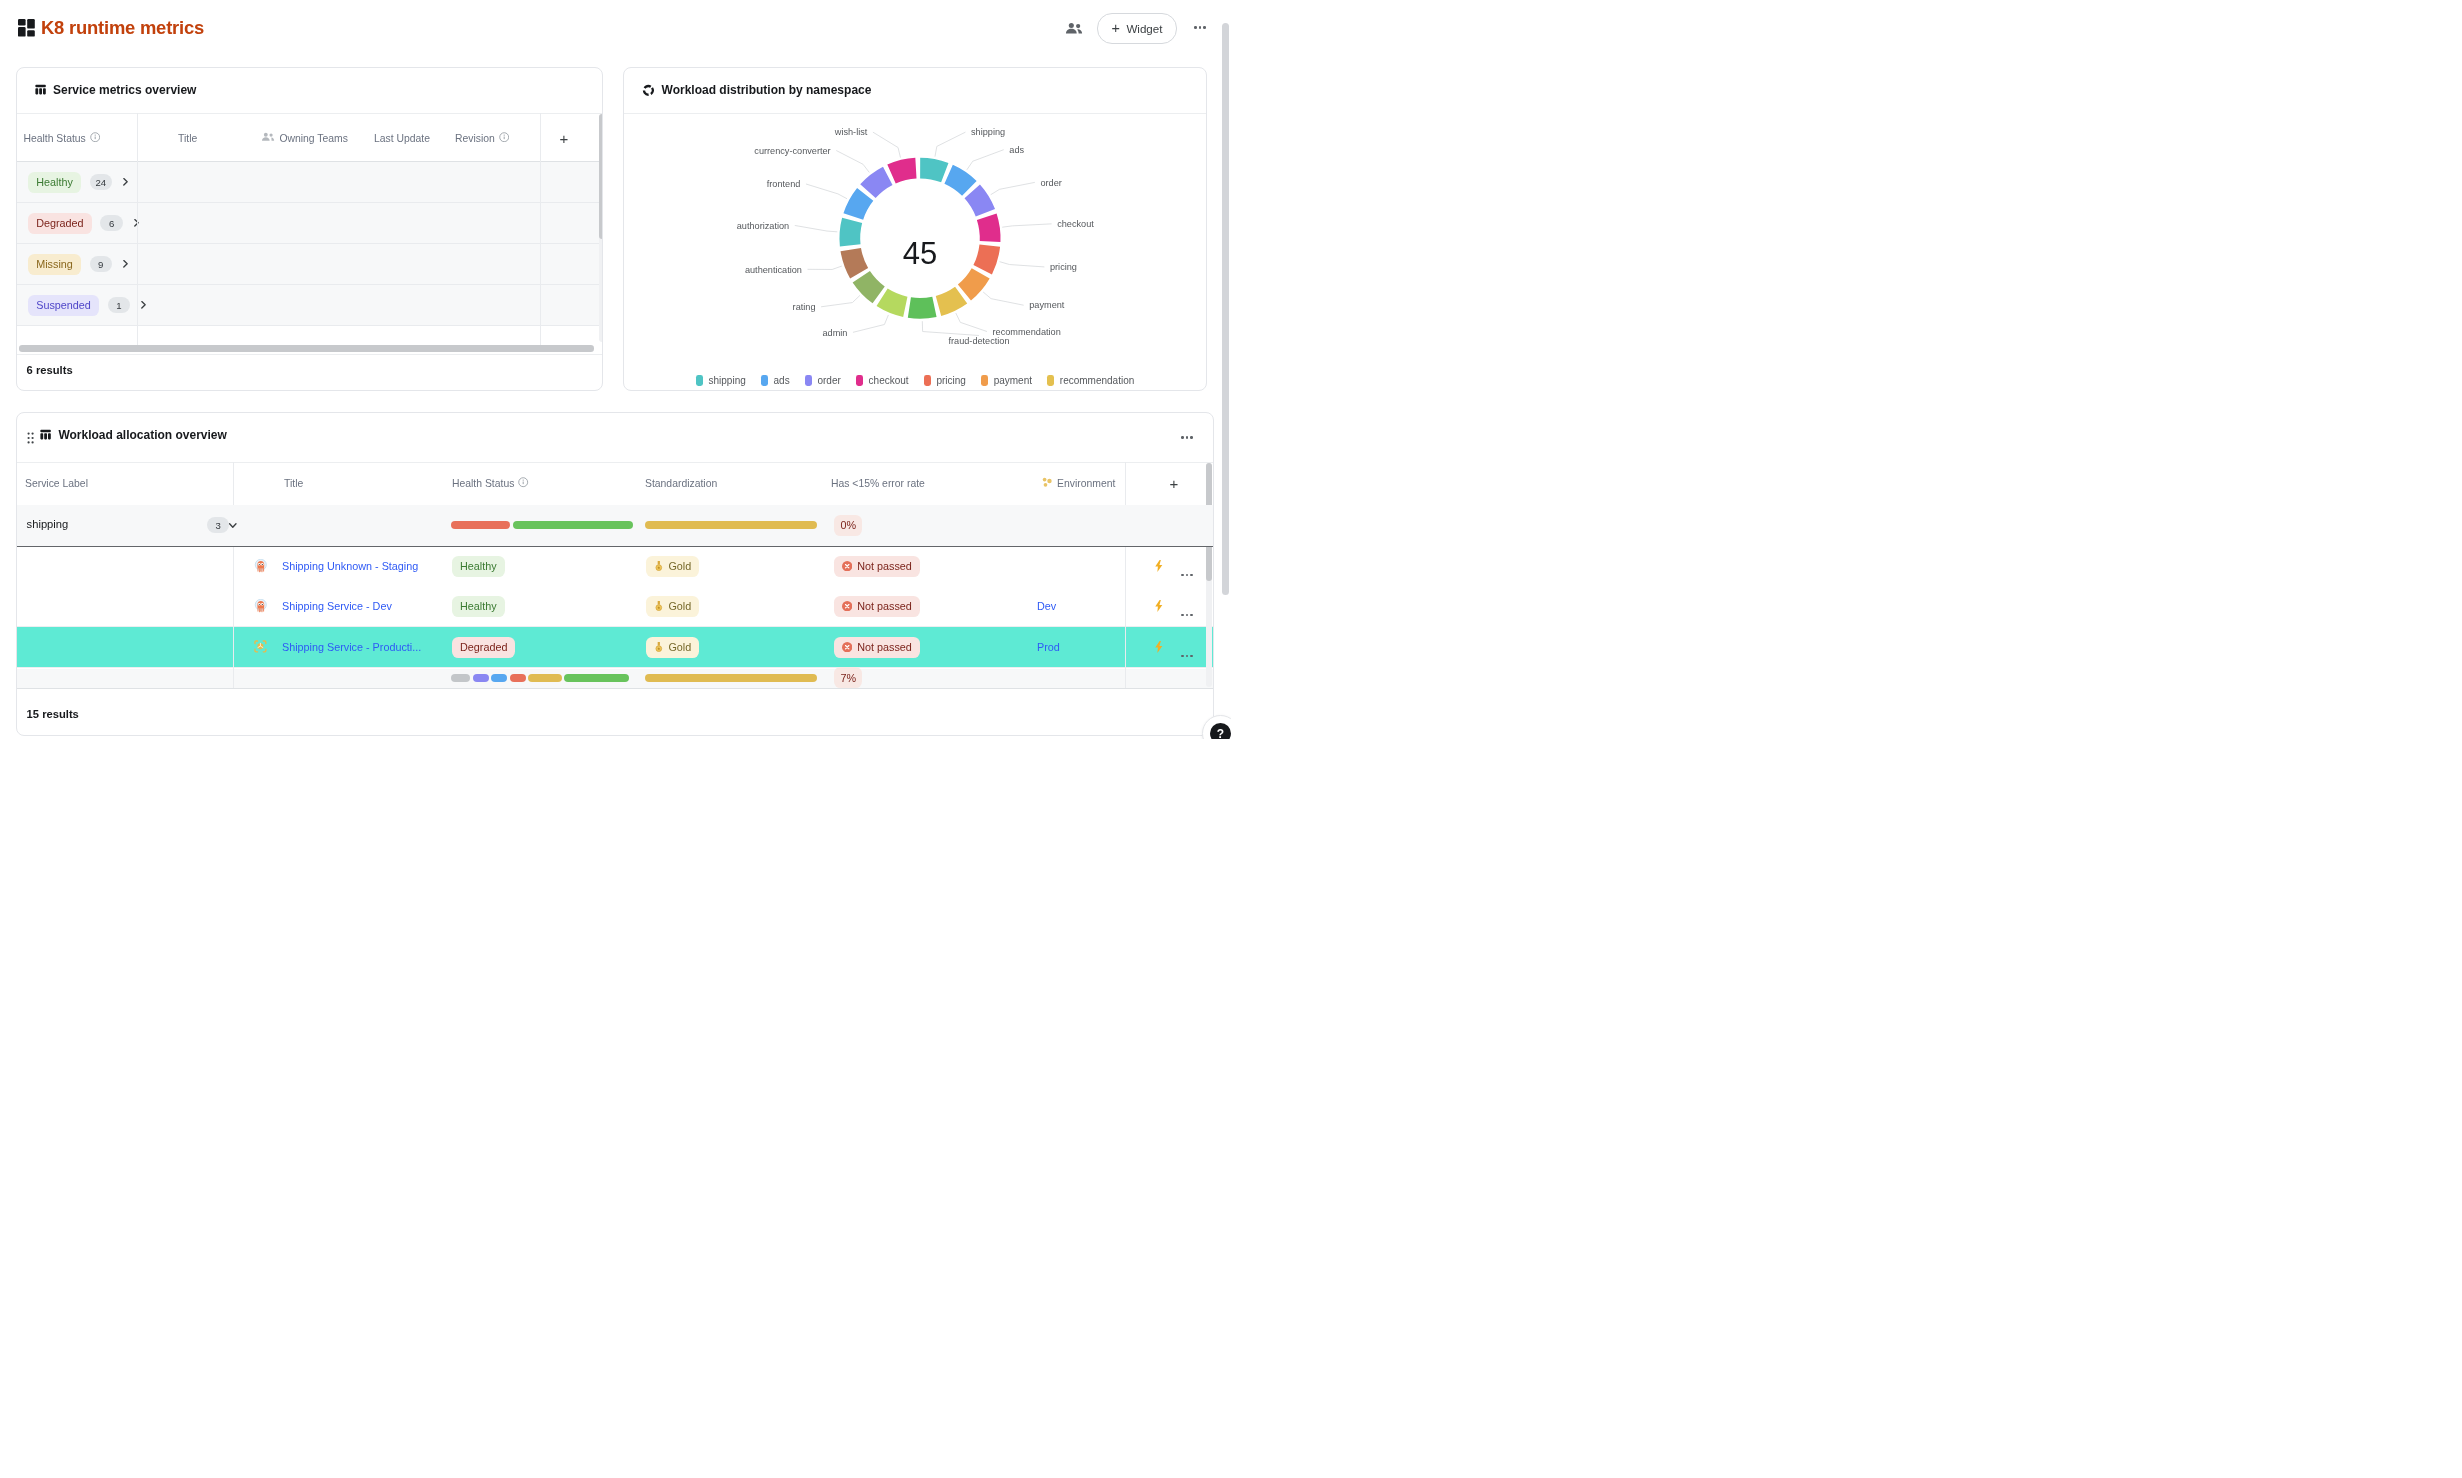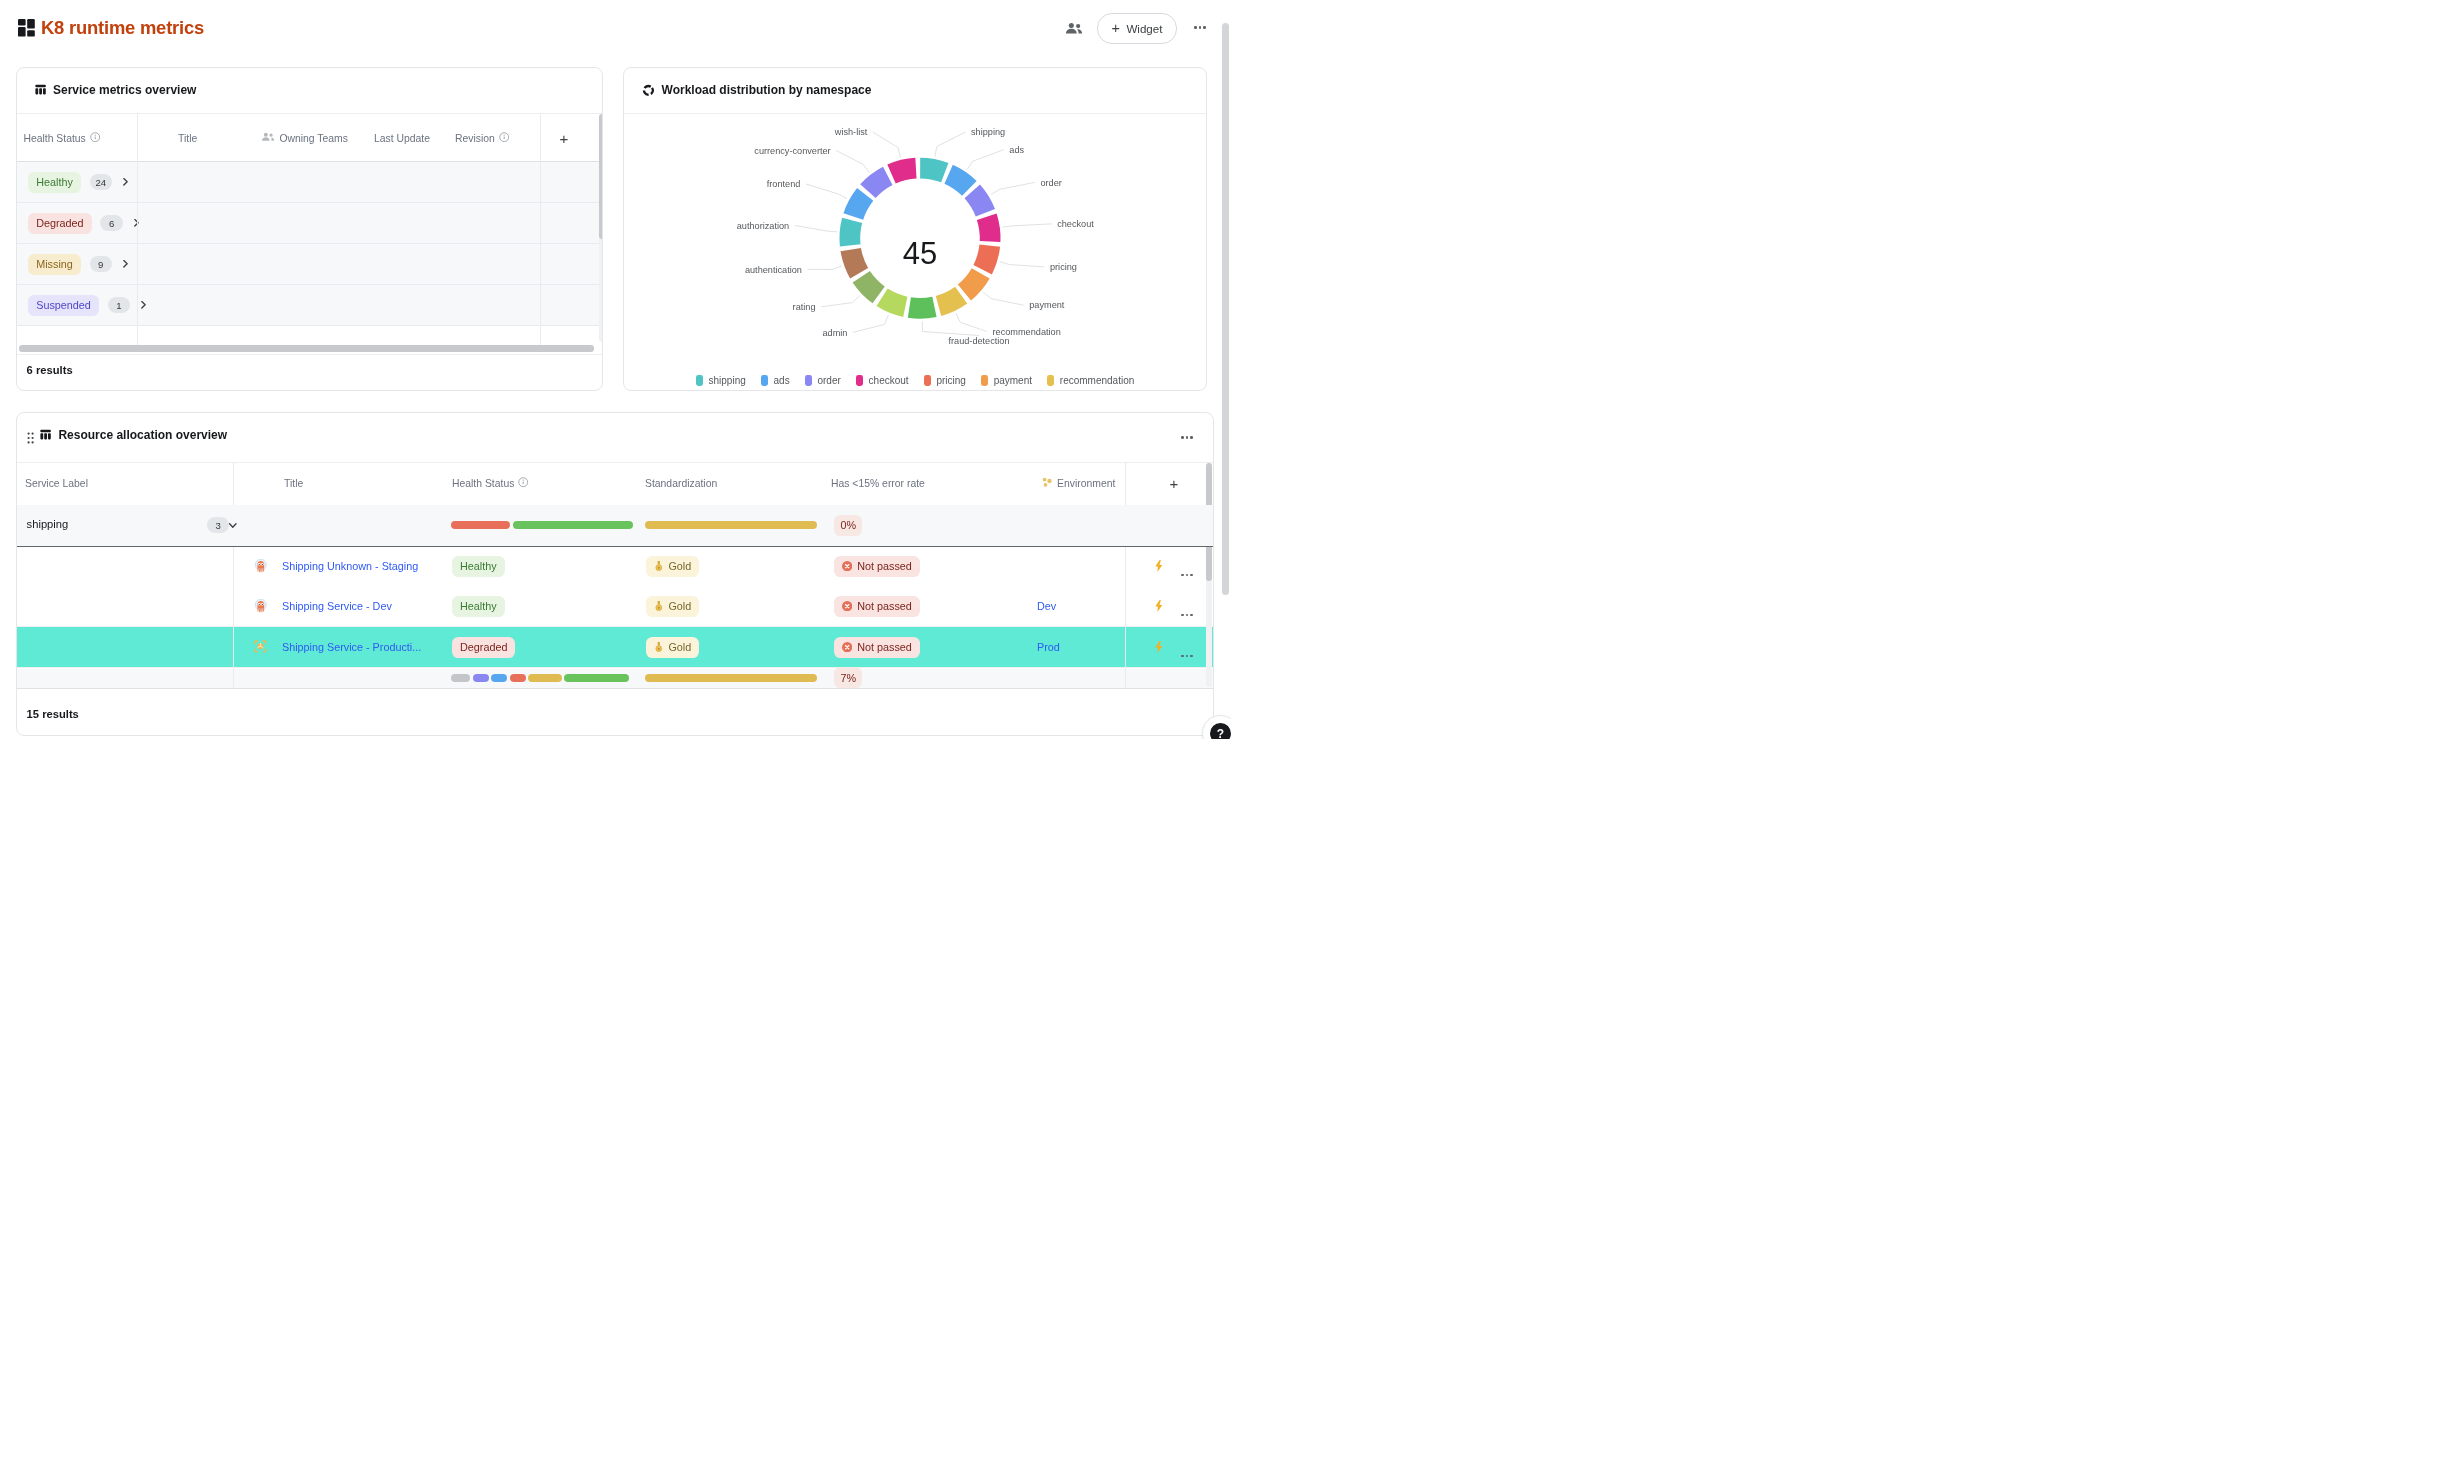--- a/index.html
+++ b/index.html
@@ -301,21 +301,21 @@
       <span style="display:flex;">
         <svg width="11.2" height="11.2" viewBox="0 0 14 14">
             <g fill="#17191c">
           <rect x="0.5" y="1" width="13" height="3.2" rx="1"></rect>
           <rect x="0.5" y="5.4" width="3.5" height="7.6" rx="1"></rect>
           <rect x="5.25" y="5.4" width="3.5" height="7.6" rx="1"></rect>
           <rect x="10" y="5.4" width="3.5" height="7.6" rx="1"></rect>
         </g>
           </svg>
       </span>
-      <span>Resource allocation overview</span>
+      <span>Workload allocation overview</span>
     </div>
     <div class="abs dots3" style="left:1164px;top:23px;cursor:pointer;">
       <i></i>
         <i></i>
         <i></i>
     </div>
     <div class="divider" style="top:49px;"></div>
 
     <div class="colhead" style="left:8px;top:49px;height:43px;">
       <span>Service Label</span>

